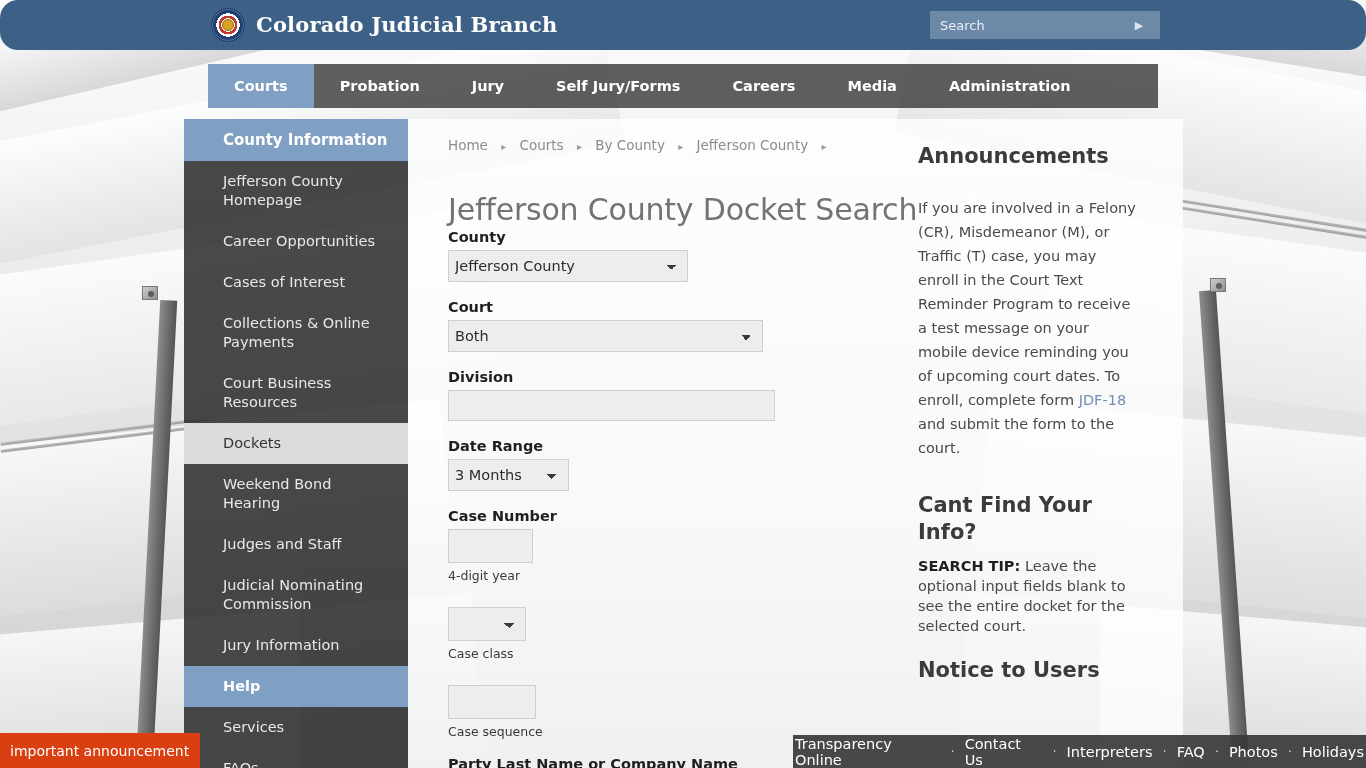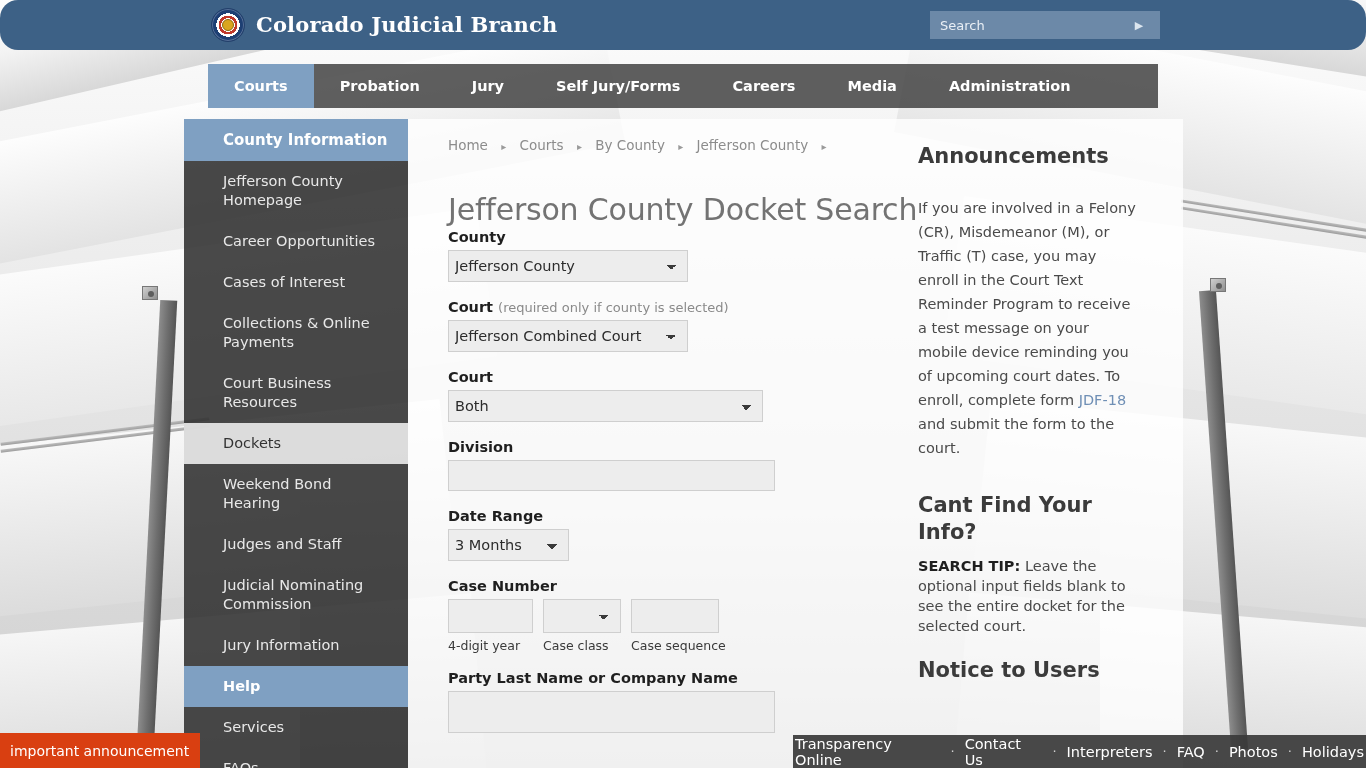--- a/index.html
+++ b/index.html
@@ -159,21 +159,21 @@
     background-size: 5px 5px, 5px 5px;
     background-repeat: no-repeat;
     padding-right: 28px;
   }
   #sel-county { width: 240px; }
   #sel-court-name { width: 240px; }
   #sel-court-type { width: 315px; }
   #sel-date-range { width: 121px; }
   #inp-division { width: 327px; height: 31px; }
   #inp-party { width: 327px; height: 42px; }
-  .case-row { display: flex; gap: 10px; }
+  .case-row { display: flex; gap: 24px; flex-direction: column; }
   .case-col { display: flex; flex-direction: column; }
   #inp-case-year { width: 85px; height: 34px; }
   #sel-case-class { width: 78px; height: 34px; background-position: calc(100% - 16px) 15px, calc(100% - 11px) 15px; }
   #inp-case-seq { width: 88px; height: 34px; }
   .sublabel { font-size: 12.5px; color: #3a3a3a; margin-top: 5px; }
 
   
   #aside { position: absolute; left: 510px; top: 25px; width: 220px; }
   .aside-h {
     font-size: 21px; font-weight: bold; color: #3b3b3b; margin-bottom: 10px;
@@ -288,29 +288,20 @@
 
   <div id="form">
 
     <div class="fld">
       <div class="flabel">County</div>
       <select id="sel-county">
         <option>Jefferson County</option>
       </select>
     </div>
 
-    <div class="fld">
-      <div class="flabel">
-        <span>Court</span>
-        <span class="hint">(required only if county is selected)</span>
-      </div>
-      <select id="sel-court-name">
-        <option>Jefferson Combined Court</option>
-      </select>
-    </div>
 
     <div class="fld">
       <div class="flabel">Court</div>
       <select id="sel-court-type">
         <option>Both</option>
       </select>
     </div>
 
     <div class="fld">
       <div class="flabel">Division</div>

